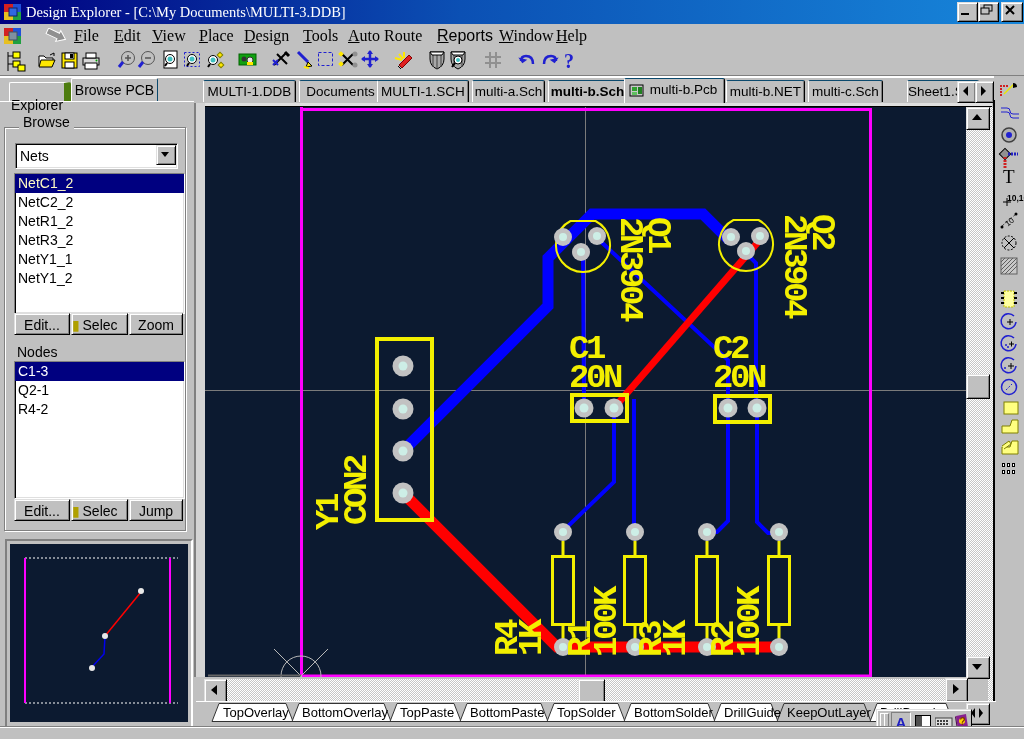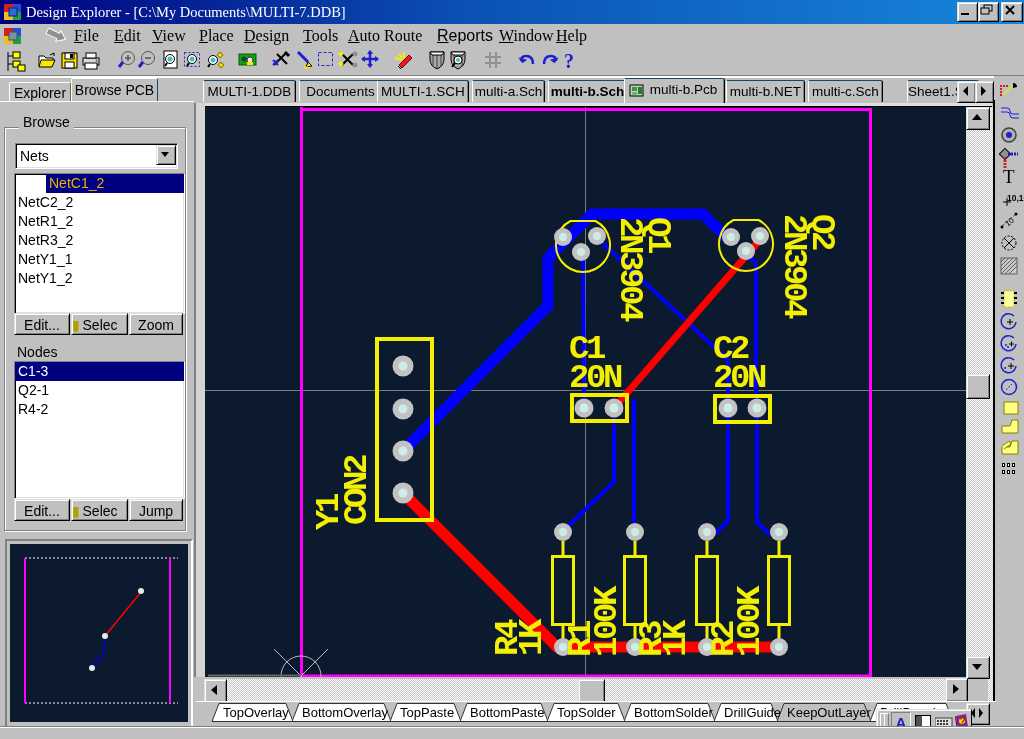--- a/index.html
+++ b/index.html
@@ -19,21 +19,21 @@
 <body>
 
 <div class="abs" style="left:0;top:0;width:1024px;height:24px;background:linear-gradient(90deg,#000080 0%,#0b50b4 45%,#1786da 100%);">
   <svg class="abs" style="left:4px;top:3px;" width="18" height="18" viewBox="0 0 18 18">
     <rect x="0" y="1" width="9" height="8" fill="#d42020"></rect>
       <rect x="9" y="1" width="8" height="8" fill="#2050d8"></rect>
     <rect x="0" y="9" width="9" height="8" fill="#e8c020"></rect>
       <rect x="9" y="9" width="8" height="8" fill="#20a040"></rect>
     <rect x="5" y="5" width="8" height="8" fill="#3068e0" stroke="#102060"></rect>
   </svg>
-  <div class="abs" style="left:26px;top:4px;color:#fff;font-family:'Liberation Serif',serif;font-size:14.5px;">Design Explorer - [C:\My Documents\MULTI-7.DDB]</div>
+  <div class="abs" style="left:26px;top:4px;color:#fff;font-family:'Liberation Serif',serif;font-size:14.5px;">Design Explorer - [C:\My Documents\MULTI-3.DDB]</div>
   <div class="btn abs" style="left:957px;top:2px;width:19px;height:18px;">
       <div class="abs" style="left:3px;top:10px;width:8px;height:2px;background:#000;"></div>
     </div>
   <div class="btn abs" style="left:978px;top:2px;width:19px;height:18px;">
     <svg width="16" height="14">
         <rect x="5" y="2" width="8" height="6" fill="none" stroke="#000"></rect>
         <rect x="2" y="5" width="8" height="6" fill="#c0c0c0" stroke="#000"></rect>
       </svg>
   </div>
   <div class="btn abs" style="left:1001px;top:2px;width:20px;height:18px;">
@@ -192,39 +192,39 @@
   <g transform="translate(543,5)">
     <path d="M1 11 Q1 3 8 3 Q13 3 13 8" fill="none" stroke="#2020d0" stroke-width="2.5"></path>
     <path d="M13 3 L13 10 L7 10 Z" fill="#2020d0" transform="rotate(35 12 8)"></path>
   </g>
   <text x="564" y="20" font-size="20" font-weight="bold" fill="#2020d0" font-family="'Liberation Serif',serif">?</text>
 </svg>
 </div>
 
 <div class="abs" style="left:0;top:84px;width:194px;height:655px;background:#c0c0c0;">
 
-  <div class="abs tb" style="left:9px;top:-2px;width:62px;height:19px;background:#c0c0c0;border-top:1px solid #fff;border-left:1px solid #fff;border-right:1px solid #4d7c0f;border-radius:2px 2px 0 0;text-align:center;padding-top:2px;box-sizing:border-box;font-size:14px;">Explorer</div>
+  <div class="abs tb" style="left:9px;top:-2px;width:62px;height:19px;background:#c0c0c0;border-top:1px solid #fff;border-left:1px solid #fff;border-right:7px solid #4d7c0f;border-radius:2px 2px 0 0;text-align:center;padding-top:14px;box-sizing:border-box;font-size:14px;">Explorer</div>
   <div class="abs tb" style="left:71px;top:-6px;width:87px;height:24px;background:#c0c0c0;border-top:1px solid #fff;border-left:1px solid #fff;border-right:1px solid #0c4a6e;border-radius:2px 2px 0 0;text-align:center;padding-top:3px;box-sizing:border-box;font-size:14px;">Browse PCB</div>
   <div class="abs" style="left:0;top:17px;width:194px;height:1px;background:#fff;"></div>
 </div>
 
 <div class="abs" style="left:4px;top:127px;width:180px;height:402px;border:1px solid #808080;box-shadow:inset 1px 1px 0 #fff, 1px 1px 0 #fff;"></div>
 <div class="abs tb" style="left:19px;top:114px;background:#c0c0c0;padding:0 4px;font-size:14px;">Browse</div>
 
 <div class="abs sunk2" style="left:15px;top:143px;width:161px;height:24px;background:#fff;">
   <div class="abs tb" style="left:4px;top:4px;font-size:14px;">Nets</div>
   <div class="btn abs" style="right:1px;top:1px;width:18px;height:18px;">
     <svg width="16" height="16">
         <path d="M4 6 L12 6 L8 11 Z" fill="#000"></path>
       </svg>
   </div>
 </div>
 
 <div class="abs sunk2" style="left:14px;top:173px;width:169px;height:139px;background:#fff;">
-  <div class="tb" style="background:#000080;color:#eab308;height:19px;padding:1px 0 0 3px;box-sizing:border-box;font-size:14px;margin-left:31px;">NetC1_2</div>
+  <div class="tb" style="background:#000080;color:#fef9c3;height:19px;padding:1px 0 0 3px;box-sizing:border-box;font-size:14px;">NetC1_2</div>
   <div class="tb" style="height:19px;padding:1px 0 0 3px;box-sizing:border-box;font-size:14px;">NetC2_2</div>
   <div class="tb" style="height:19px;padding:1px 0 0 3px;box-sizing:border-box;font-size:14px;">NetR1_2</div>
   <div class="tb" style="height:19px;padding:1px 0 0 3px;box-sizing:border-box;font-size:14px;">NetR3_2</div>
   <div class="tb" style="height:19px;padding:1px 0 0 3px;box-sizing:border-box;font-size:14px;">NetY1_1</div>
   <div class="tb" style="height:19px;padding:1px 0 0 3px;box-sizing:border-box;font-size:14px;">NetY1_2</div>
 </div>
 
 <div class="btn abs tb" style="left:14px;top:313px;width:56px;height:22px;text-align:center;padding-top:3px;box-sizing:border-box;font-size:14px;">Edit...</div>
 <div class="btn abs tb" style="left:71px;top:313px;width:57px;height:22px;padding-top:3px;box-sizing:border-box;font-size:14px;"><span style="color:#b0a000;">▮</span> Selec</div>
 <div class="btn abs tb" style="left:129px;top:313px;width:54px;height:22px;text-align:center;padding-top:3px;box-sizing:border-box;font-size:14px;">Zoom</div>

